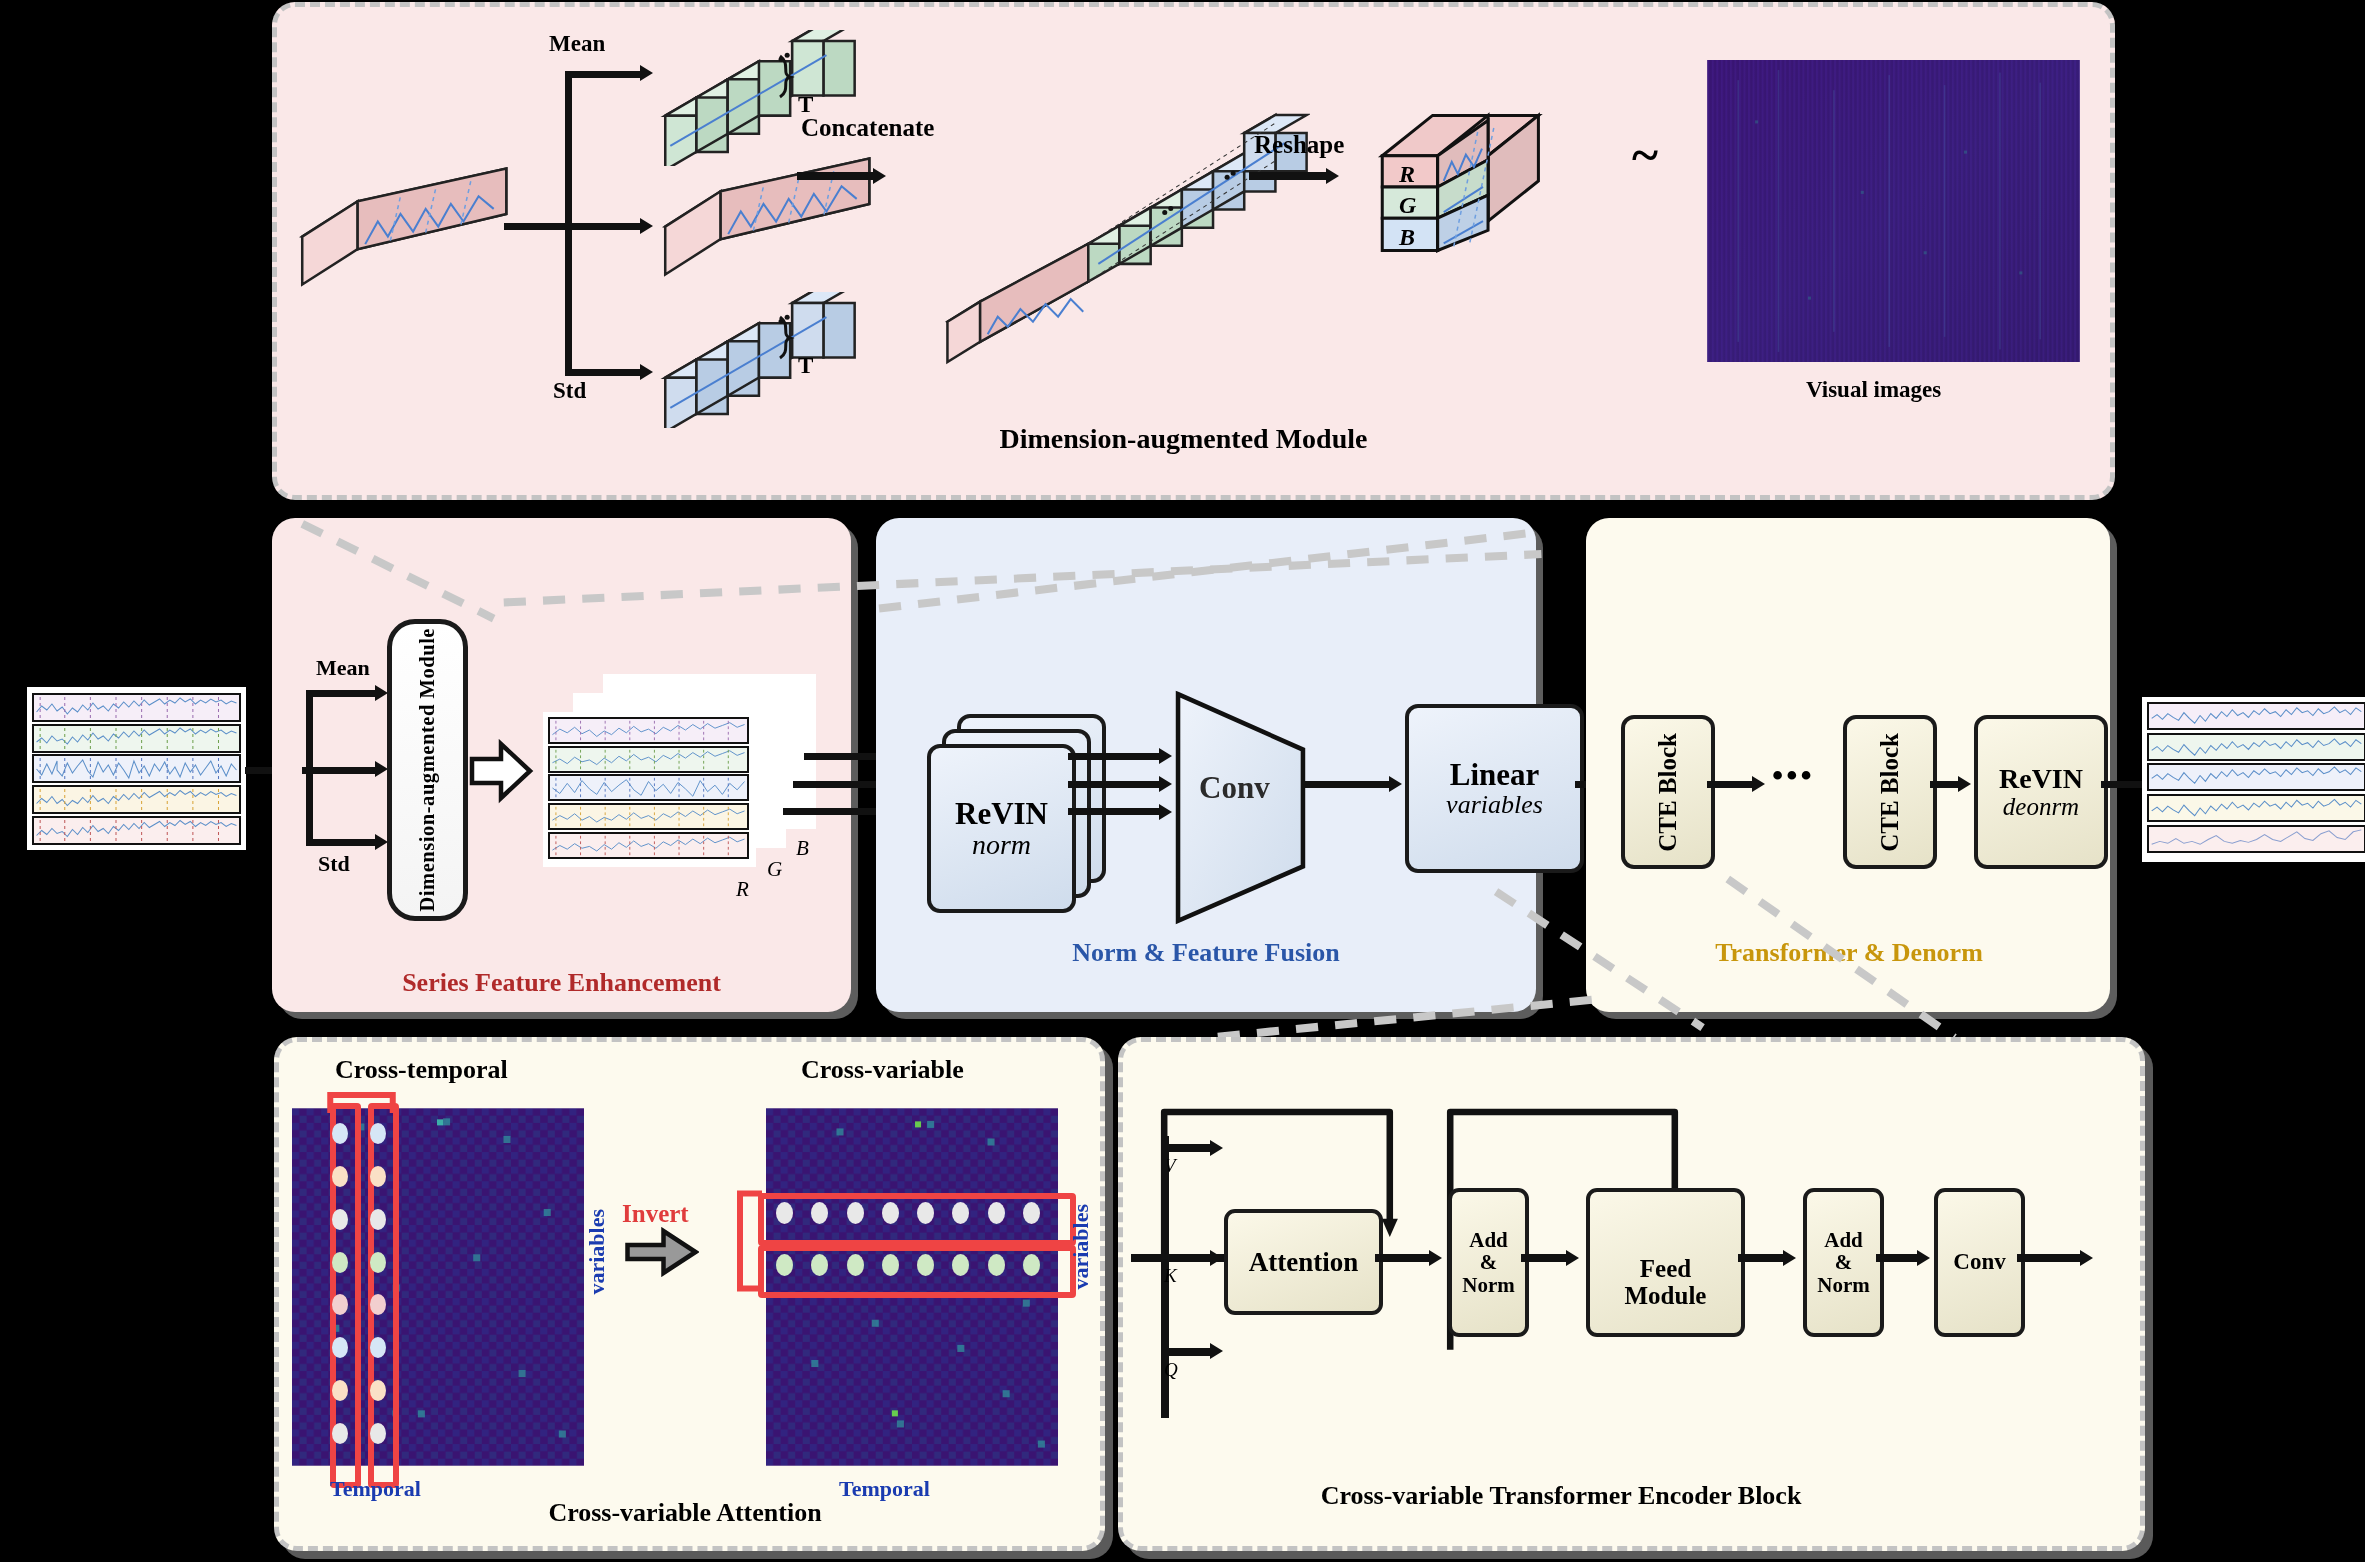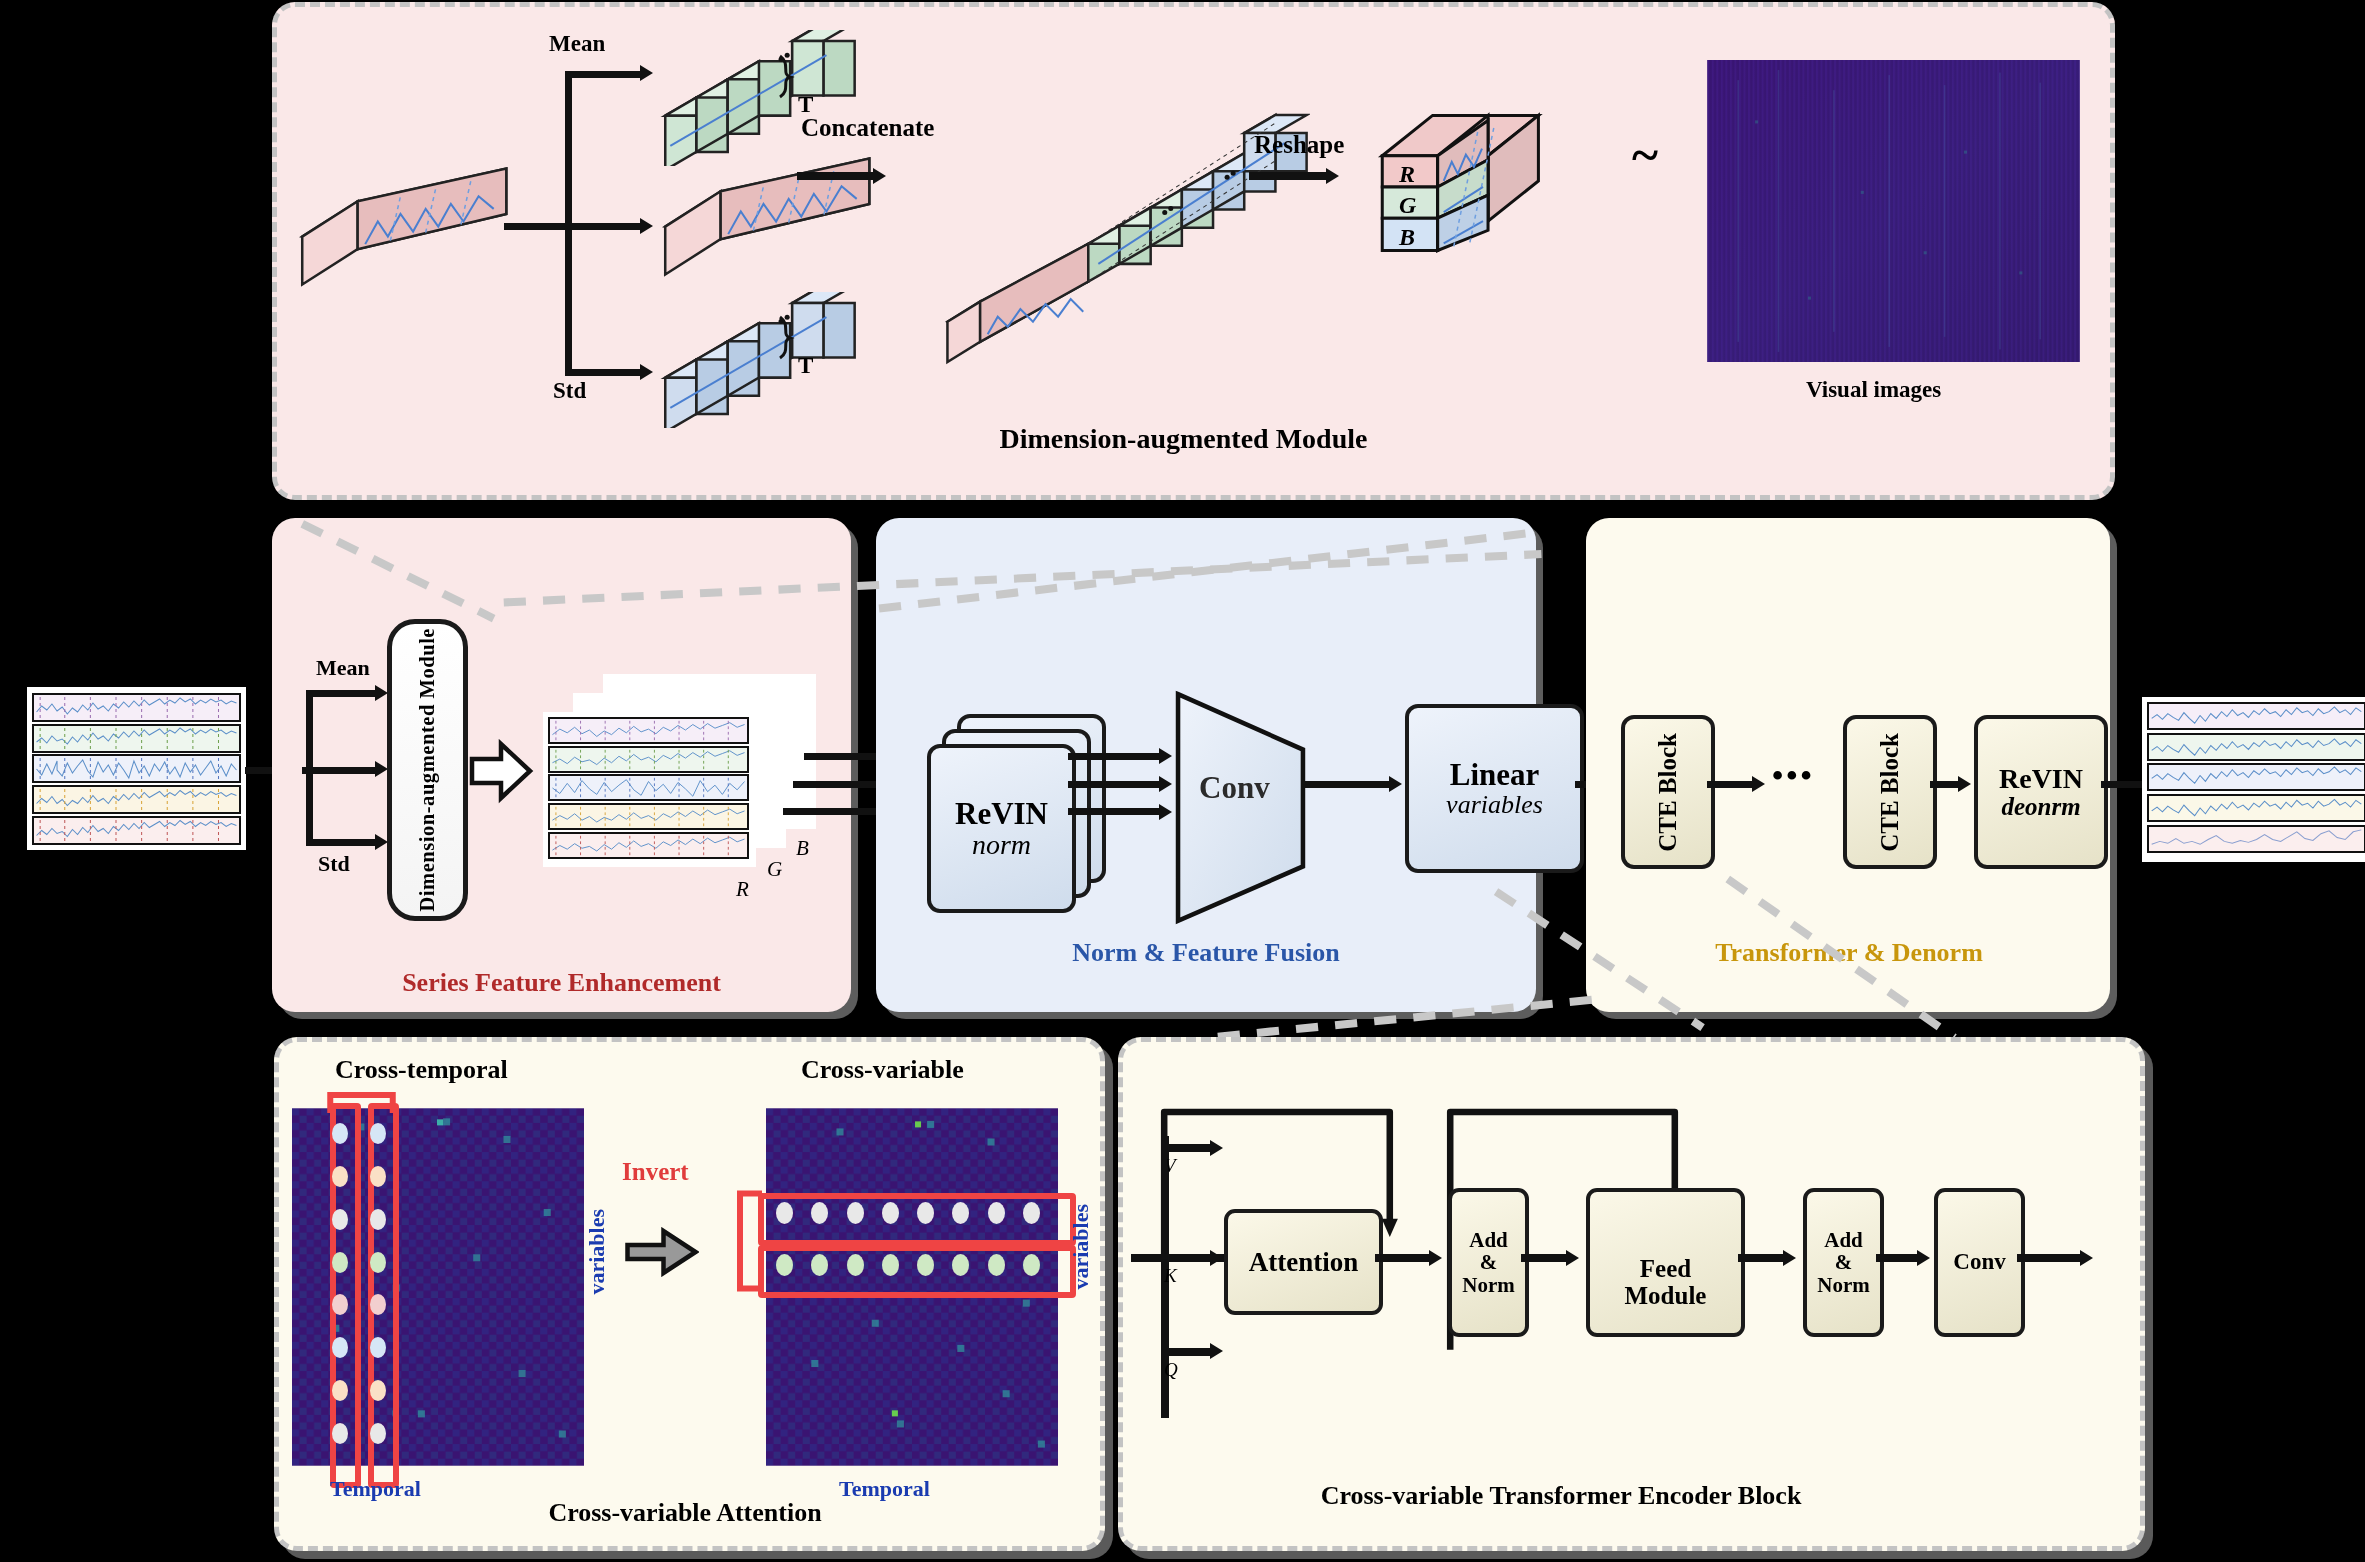--- a/index.html
+++ b/index.html
@@ -493,21 +493,21 @@
   <span class="vert" style="font-size:25px;line-height:1.1;">
     <span>CTE</span>
     <span>Block</span>
   </span>
 </div>
 <div class="hline" style="left:1930px;top:781px;width:30px;height:6.5px;"></div>
 <div class="ahead" style="left:1958px;top:776px;"></div>
 
 <div class="rbox creamgrad" style="left:1974px;top:715px;width:126px;height:146px;">
   <span style="font-size:28px;">ReVIN</span>
-  <span class="ital" style="font-size:25px;font-weight:bold;">deonrm</span>
+  <span class="ital" style="font-size:25px;font-weight:normal;">deonrm</span>
 </div>
 
 <div class="ptitle" style="left:1597px;top:938px;width:504px;font-size:26px;color:#c8960c;">Transformer &amp; Denorm</div>
 
 <div class="hline" style="left:2101px;top:781px;width:73px;height:6.5px;"></div>
 <div class="ahead" style="left:2172px;top:776px;"></div>
 
 <div class="seriesbox" style="left:2143px;top:698px;width:223px;height:161px;"></div>
 <div class="abs" style="left:2147px;top:702px;width:219px;height:153px;">
   <div class="srow" style="position:absolute;left:0;top:0;width:219px;height:28px;background:#f6eef8;">
@@ -603,21 +603,21 @@
   <div class="dot" style="left:0.5px;top:58px;width:16px;height:21px;background:#fae0c6;"></div>
   <div class="dot" style="left:0.5px;top:101px;width:16px;height:21px;background:#e8e8e8;"></div>
   <div class="dot" style="left:0.5px;top:144px;width:16px;height:21px;background:#cfe9c4;"></div>
   <div class="dot" style="left:0.5px;top:186px;width:16px;height:21px;background:#f2cfcf;"></div>
   <div class="dot" style="left:0.5px;top:229px;width:16px;height:21px;background:#d6e6f6;"></div>
   <div class="dot" style="left:0.5px;top:272px;width:16px;height:21px;background:#fae0c6;"></div>
   <div class="dot" style="left:0.5px;top:315px;width:16px;height:21px;background:#e8e8e8;"></div>
 </div>
 <div class="lbl" style="left:330px;top:1476px;font-size:22px;color:#1a3bb0;">Temporal</div>
 
-<div class="lbl" style="left:622px;top:1158px;font-size:25px;color:#e03c3c;">Invert</div>
+<div class="lbl" style="left:622px;top:1200px;font-size:25px;color:#e03c3c;">Invert</div>
 <svg class="abs" style="left:624px;top:1227px;width:75px;height:50px;" viewBox="0 0 148 100" width="75" height="50">
   <polygon points="6,36 78,36 78,8 142,50 78,92 78,64 6,64" fill="#999" stroke="#111" stroke-width="9"></polygon>
 </svg>
 <div class="lbl" style="left:584px;top:1209px;font-size:22px;color:#1a3bb0;writing-mode:vertical-rl;transform:rotate(180deg);">variables</div>
 
 <svg class="abs" style="left:766px;top:1108px;width:292px;height:358px;" viewBox="0 0 580 710" width="292" height="358">
   <rect width="580" height="710" fill="url(#hmpat)"></rect>
   <g fill="#2f9aa0" opacity=".7">
     <rect x="140" y="40" width="14" height="14"></rect>
       <rect x="320" y="25" width="14" height="14"></rect>

